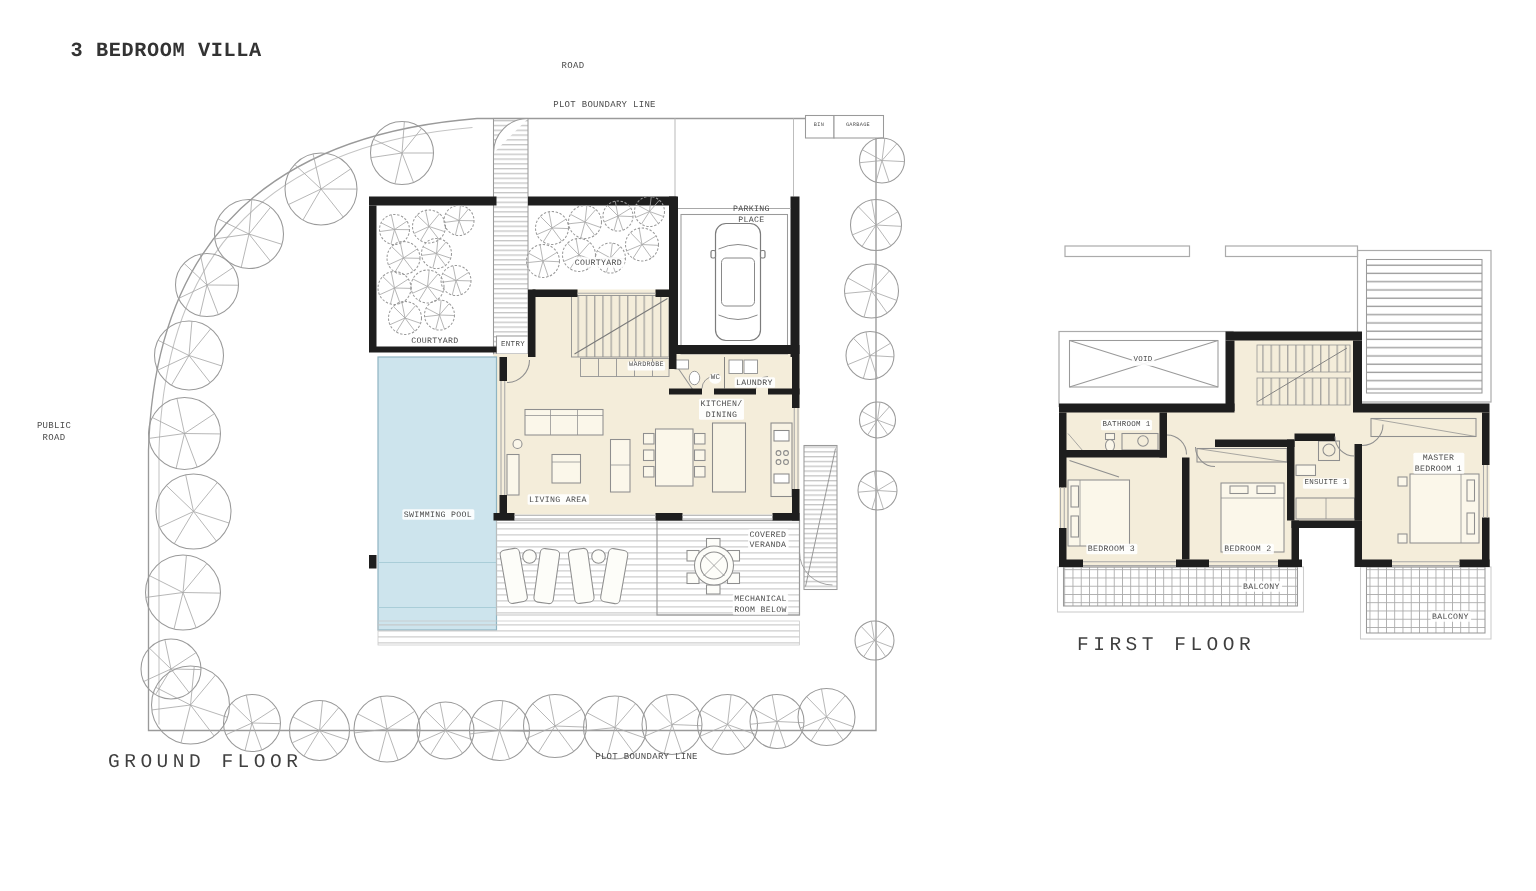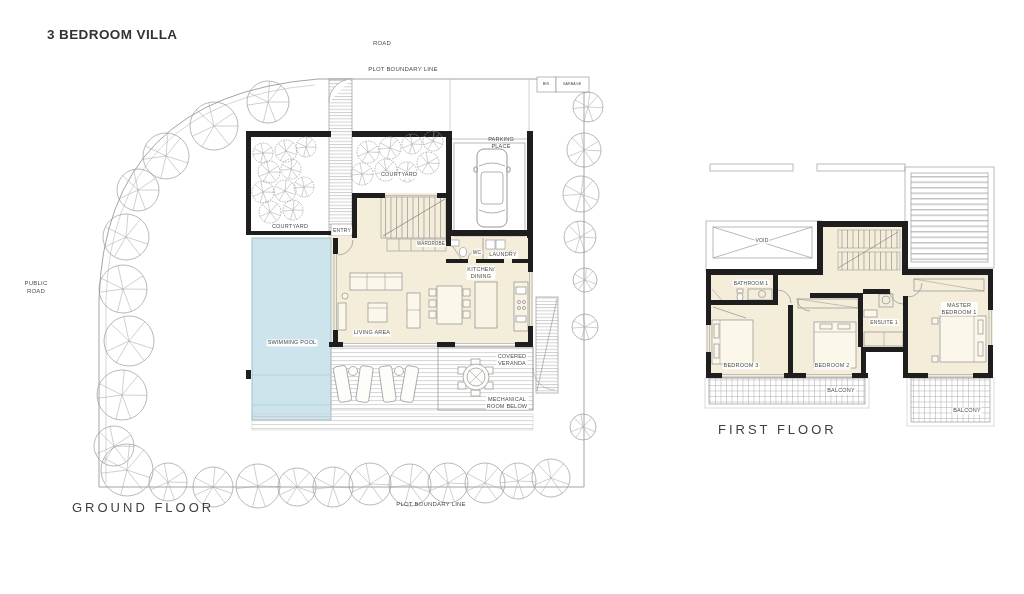--- a/index.html
+++ b/index.html
@@ -1,17 +1,17 @@
 <!DOCTYPE html>
 <html><head>
 <meta charset="utf-8">
 <style>
   html,body{margin:0;padding:0;background:#e8e8e8;}
   #stage{position:relative;width:1024px;height:594px;background:#ffffff;overflow:hidden;
-         font-family:Liberation Sans, sans-serif;}
+         font-family:Liberation Mono, monospace;}
   #plan-svg{position:absolute;left:0;top:0;}
   .lbl{position:absolute;font-size:6px;color:#4d4d4d;letter-spacing:.2px;line-height:1.3;
        white-space:pre-line;text-align:center;transform:translate(-50%,-50%);pointer-events:none;}
   .bg{background:rgba(255,255,255,.9);padding:0 1px;border-radius:1px;}
   .t35{font-size:3.5px}.t45{font-size:4.5px}.t5{font-size:5px}.t55{font-size:5.5px}
   .plan-title{position:absolute;transform:none;font-size:13px;letter-spacing:3px;color:#3f3f3f;
               white-space:nowrap;text-align:left;}
   .main-title{position:absolute;transform:none;font-size:13.5px;font-weight:700;letter-spacing:.4px;
               color:#333;white-space:nowrap;}
 </style>

